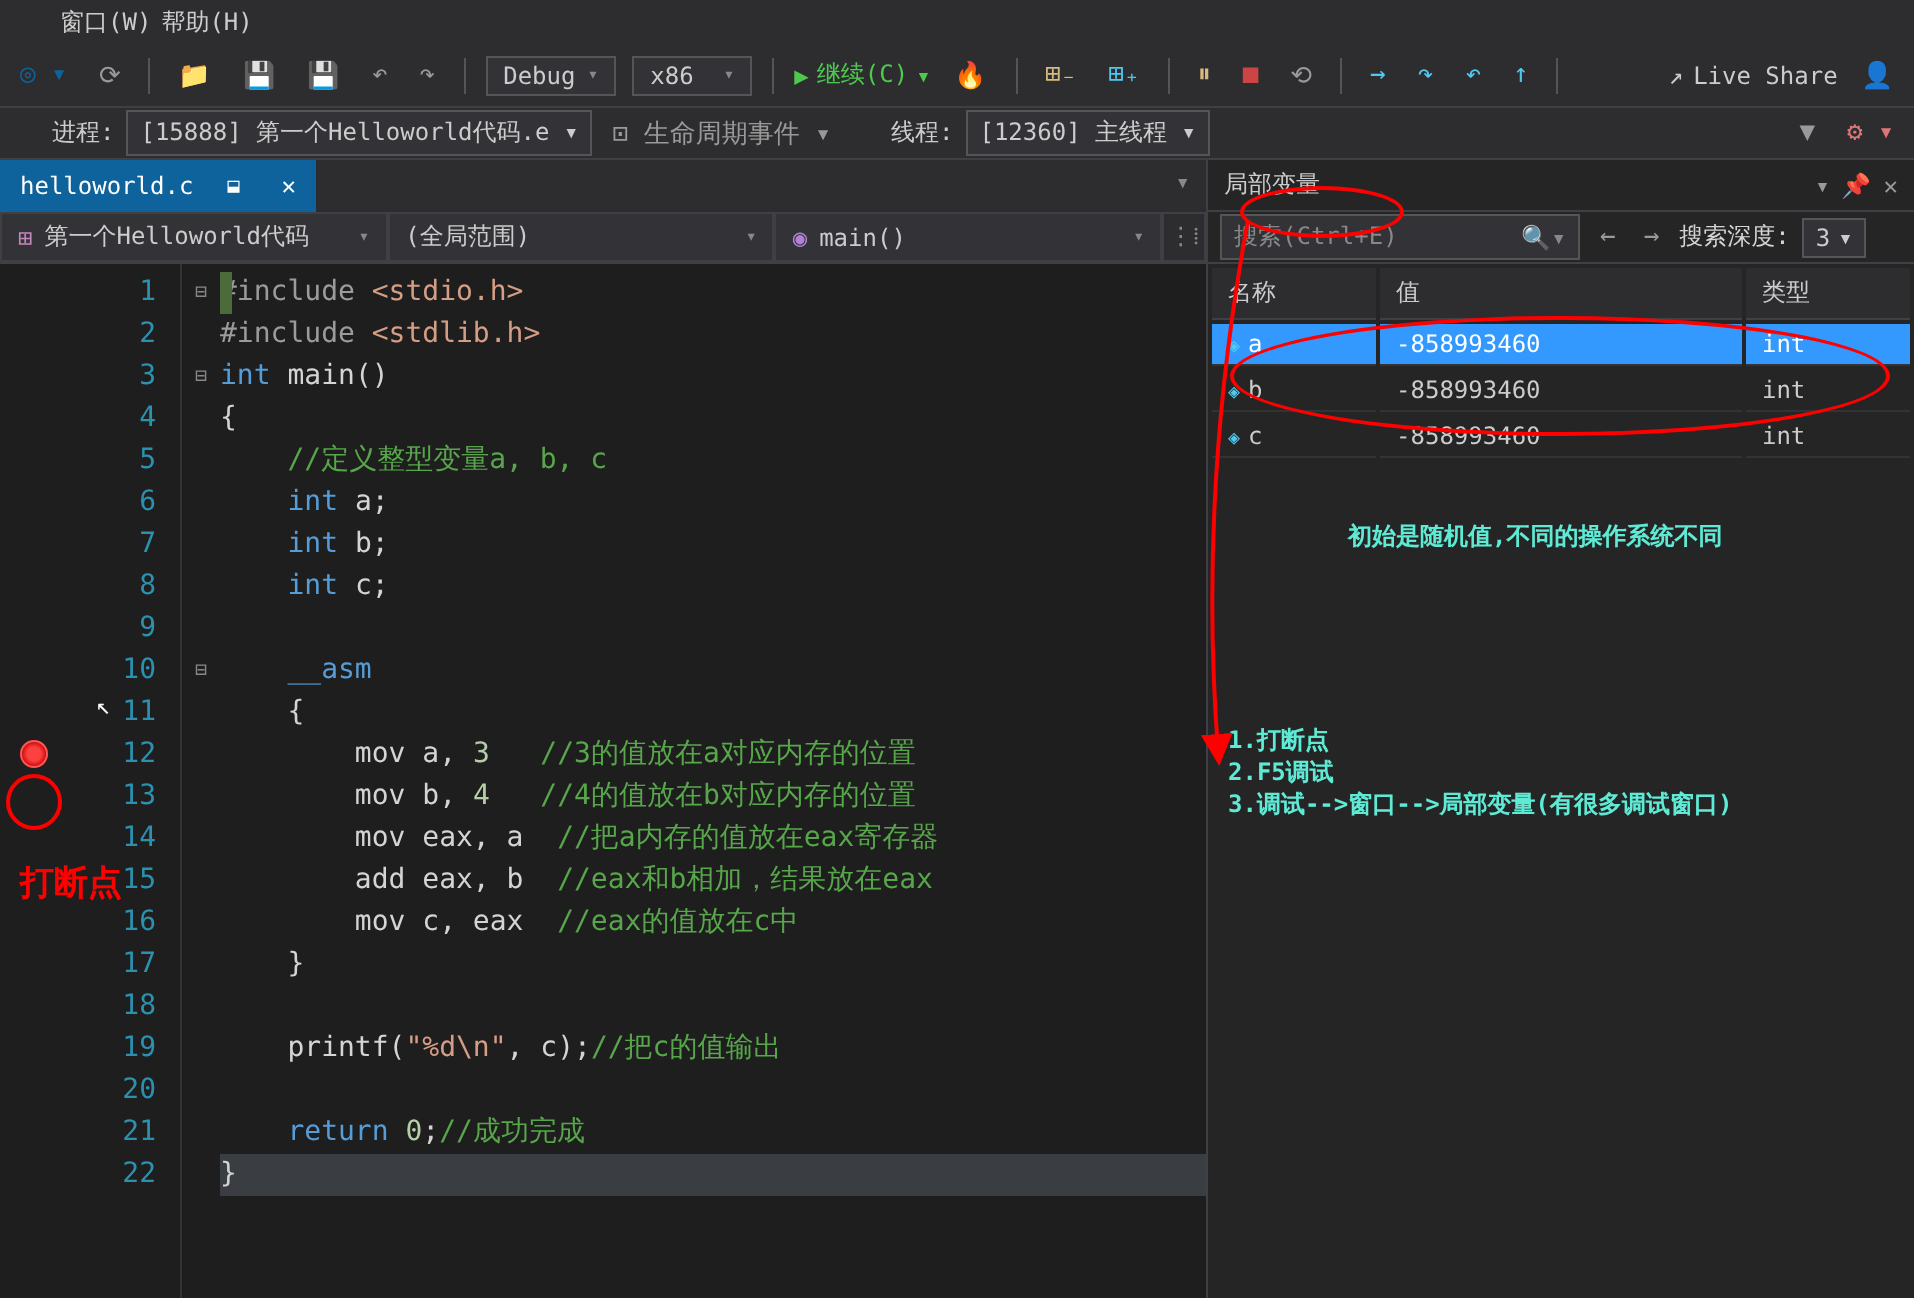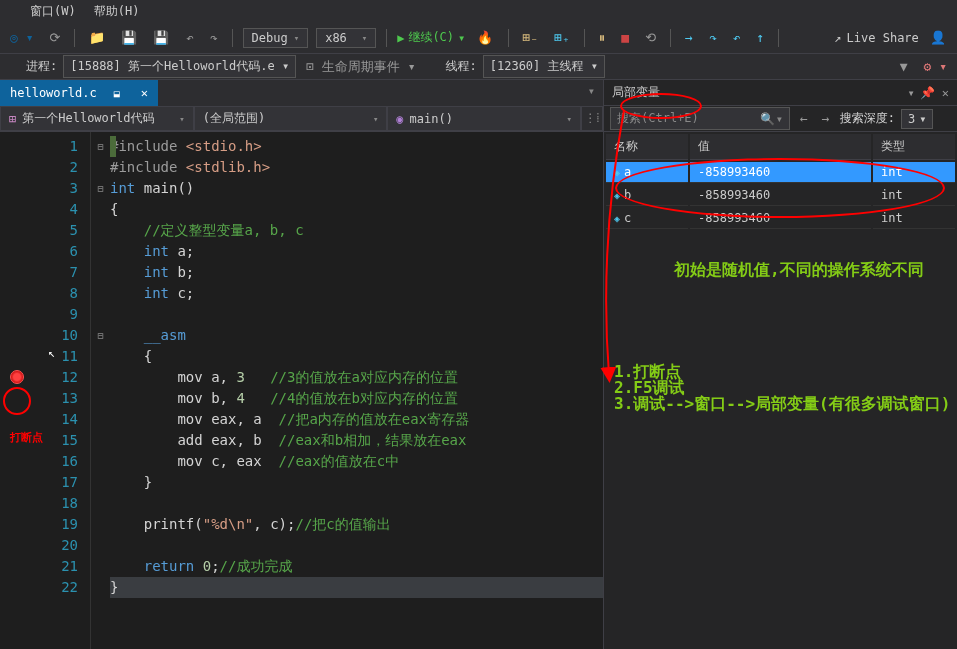--- a/index.html
+++ b/index.html
@@ -1,17 +1,17 @@
 <!DOCTYPE html>
 <html><head>
 <meta charset="utf-8">
 <style>
 * { margin: 0; padding: 0; box-sizing: border-box; font-family: Consolas, "Microsoft YaHei", monospace; }
 body { background: #2d2d30; color: #d4d4d4; font-size: 12px; width: 957px; height: 649px; overflow: hidden; }
-.menubar { background: #2d2d30; display: flex; padding: 2px 30px; gap: 18px; height: 22px; align-items: center; }
+.menubar { background: #2d2d30; display: flex; padding: 2px 30px; gap: 5px; height: 22px; align-items: center; }
 .menubar span { color: #ccc; }
 .toolbar { background: #2d2d30; display: flex; align-items: center; padding: 4px 6px; gap: 8px; height: 32px; border-bottom: 1px solid #3f3f46; }
 .tb-icon { color: #999; cursor: pointer; padding: 2px 4px; font-size: 13px; }
 .tb-sep { width: 1px; height: 18px; background: #555; margin: 0 2px; }
 .tb-combo { background: #333337; border: 1px solid #555; color: #ccc; padding: 2px 8px; min-width: 60px; display: flex; align-items: center; gap: 6px; }
 .tb-combo::after { content: "▾"; color: #888; font-size: 9px; margin-left: auto; }
 .continue-btn { color: #4ec94e; display: flex; align-items: center; gap: 4px; }
 .liveshare { color: #ccc; margin-left: auto; display: flex; align-items: center; gap: 5px; }
 .breadcrumb { background: #2d2d30; display: flex; align-items: center; padding: 3px 6px; gap: 6px; height: 26px; border-bottom: 1px solid #3f3f46; }
 .bc-label { color: #ccc; margin-left: 20px; }
@@ -35,35 +35,35 @@
 .code-lines { flex: 1; padding-top: 4px; font-size: 14px; position: relative; }
 .code-lines > div { height: 21px; line-height: 21px; white-space: pre; }
 .execution-bar { position: absolute; left: 0; width: 6px; top: 4px; height: 462px; background: #4b6b3a; }
 .tk-kw { color: #569cd6; }
 .tk-inc { color: #9b9b9b; }
 .tk-str { color: #d69d85; }
 .tk-cmt { color: #57a64a; }
 .tk-num { color: #b5cea8; }
 .breakpoint { position: absolute; left: 10px; top: 238px; width: 14px; height: 14px; background: radial-gradient(circle, #ff4040 40%, #b00 80%); border-radius: 50%; border: 1px solid #f55; }
 .bp-circle { position: absolute; left: 3px; top: 387px; width: 28px; height: 28px; border: 2px solid red; border-radius: 50%; pointer-events: none; }
-.bp-label { position: absolute; left: 10px; top: 430px; color: red; font-size: 11px; font-weight: bold; }
+.bp-label { position: absolute; left: 10px; top: 430px; color: red; font-size: 17px; font-weight: bold; }
 .cursor-arrow { position: absolute; left: 48px; top: 346px; color: #fff; font-size: 12px; pointer-events: none; }
 .locals-pane { flex: 1; background: #252526; display: flex; flex-direction: column; position: relative; }
 .locals-hdr { display: flex; align-items: center; padding: 4px 8px; gap: 8px; border-bottom: 1px solid #3f3f46; height: 26px; }
 .locals-title { color: #ccc; }
 .locals-hdr-icons { margin-left: auto; display: flex; gap: 6px; color: #999; }
 .search-row { display: flex; align-items: center; padding: 3px 6px; gap: 6px; height: 26px; border-bottom: 1px solid #3f3f46; }
 .search-box { flex: 1; max-width: 180px; background: #333337; border: 1px solid #555; padding: 2px 6px; color: #888; display: flex; align-items: center; }
 .depth-combo { background: #333337; border: 1px solid #555; padding: 2px 6px; color: #ccc; display: flex; align-items: center; gap: 4px; }
 .locals-table { width: 100%; }
 .locals-table th { text-align: left; padding: 4px 8px; color: #ccc; font-weight: normal; border-bottom: 1px solid #3f3f46; background: #2d2d30; }
 .locals-table td { padding: 3px 8px; color: #ccc; border-bottom: 1px solid #333; }
 .locals-table tr.sel td { background: #3399ff; color: #fff; }
 .cube-icon { color: #4ec9f0; font-size: 10px; margin-right: 4px; }
-.annot-red { color: #84cc16; font-size: 16px; font-weight: bold; position: absolute; }
+.annot-red { color: #5eead4; font-size: 12px; font-weight: bold; position: absolute; }
 .title-circle { position: absolute; left: 620px; top: 93px; width: 82px; height: 26px; border: 2px solid red; border-radius: 50%; pointer-events: none; }
 .table-circle { position: absolute; left: 615px; top: 158px; width: 330px; height: 60px; border: 2px solid red; border-radius: 50%; pointer-events: none; }
 svg.arrow { position: absolute; pointer-events: none; }
 </style>
 </head>
 <body>
 
 <div class="menubar">
   <span>窗口(W)</span>
   <span>帮助(H)</span>

